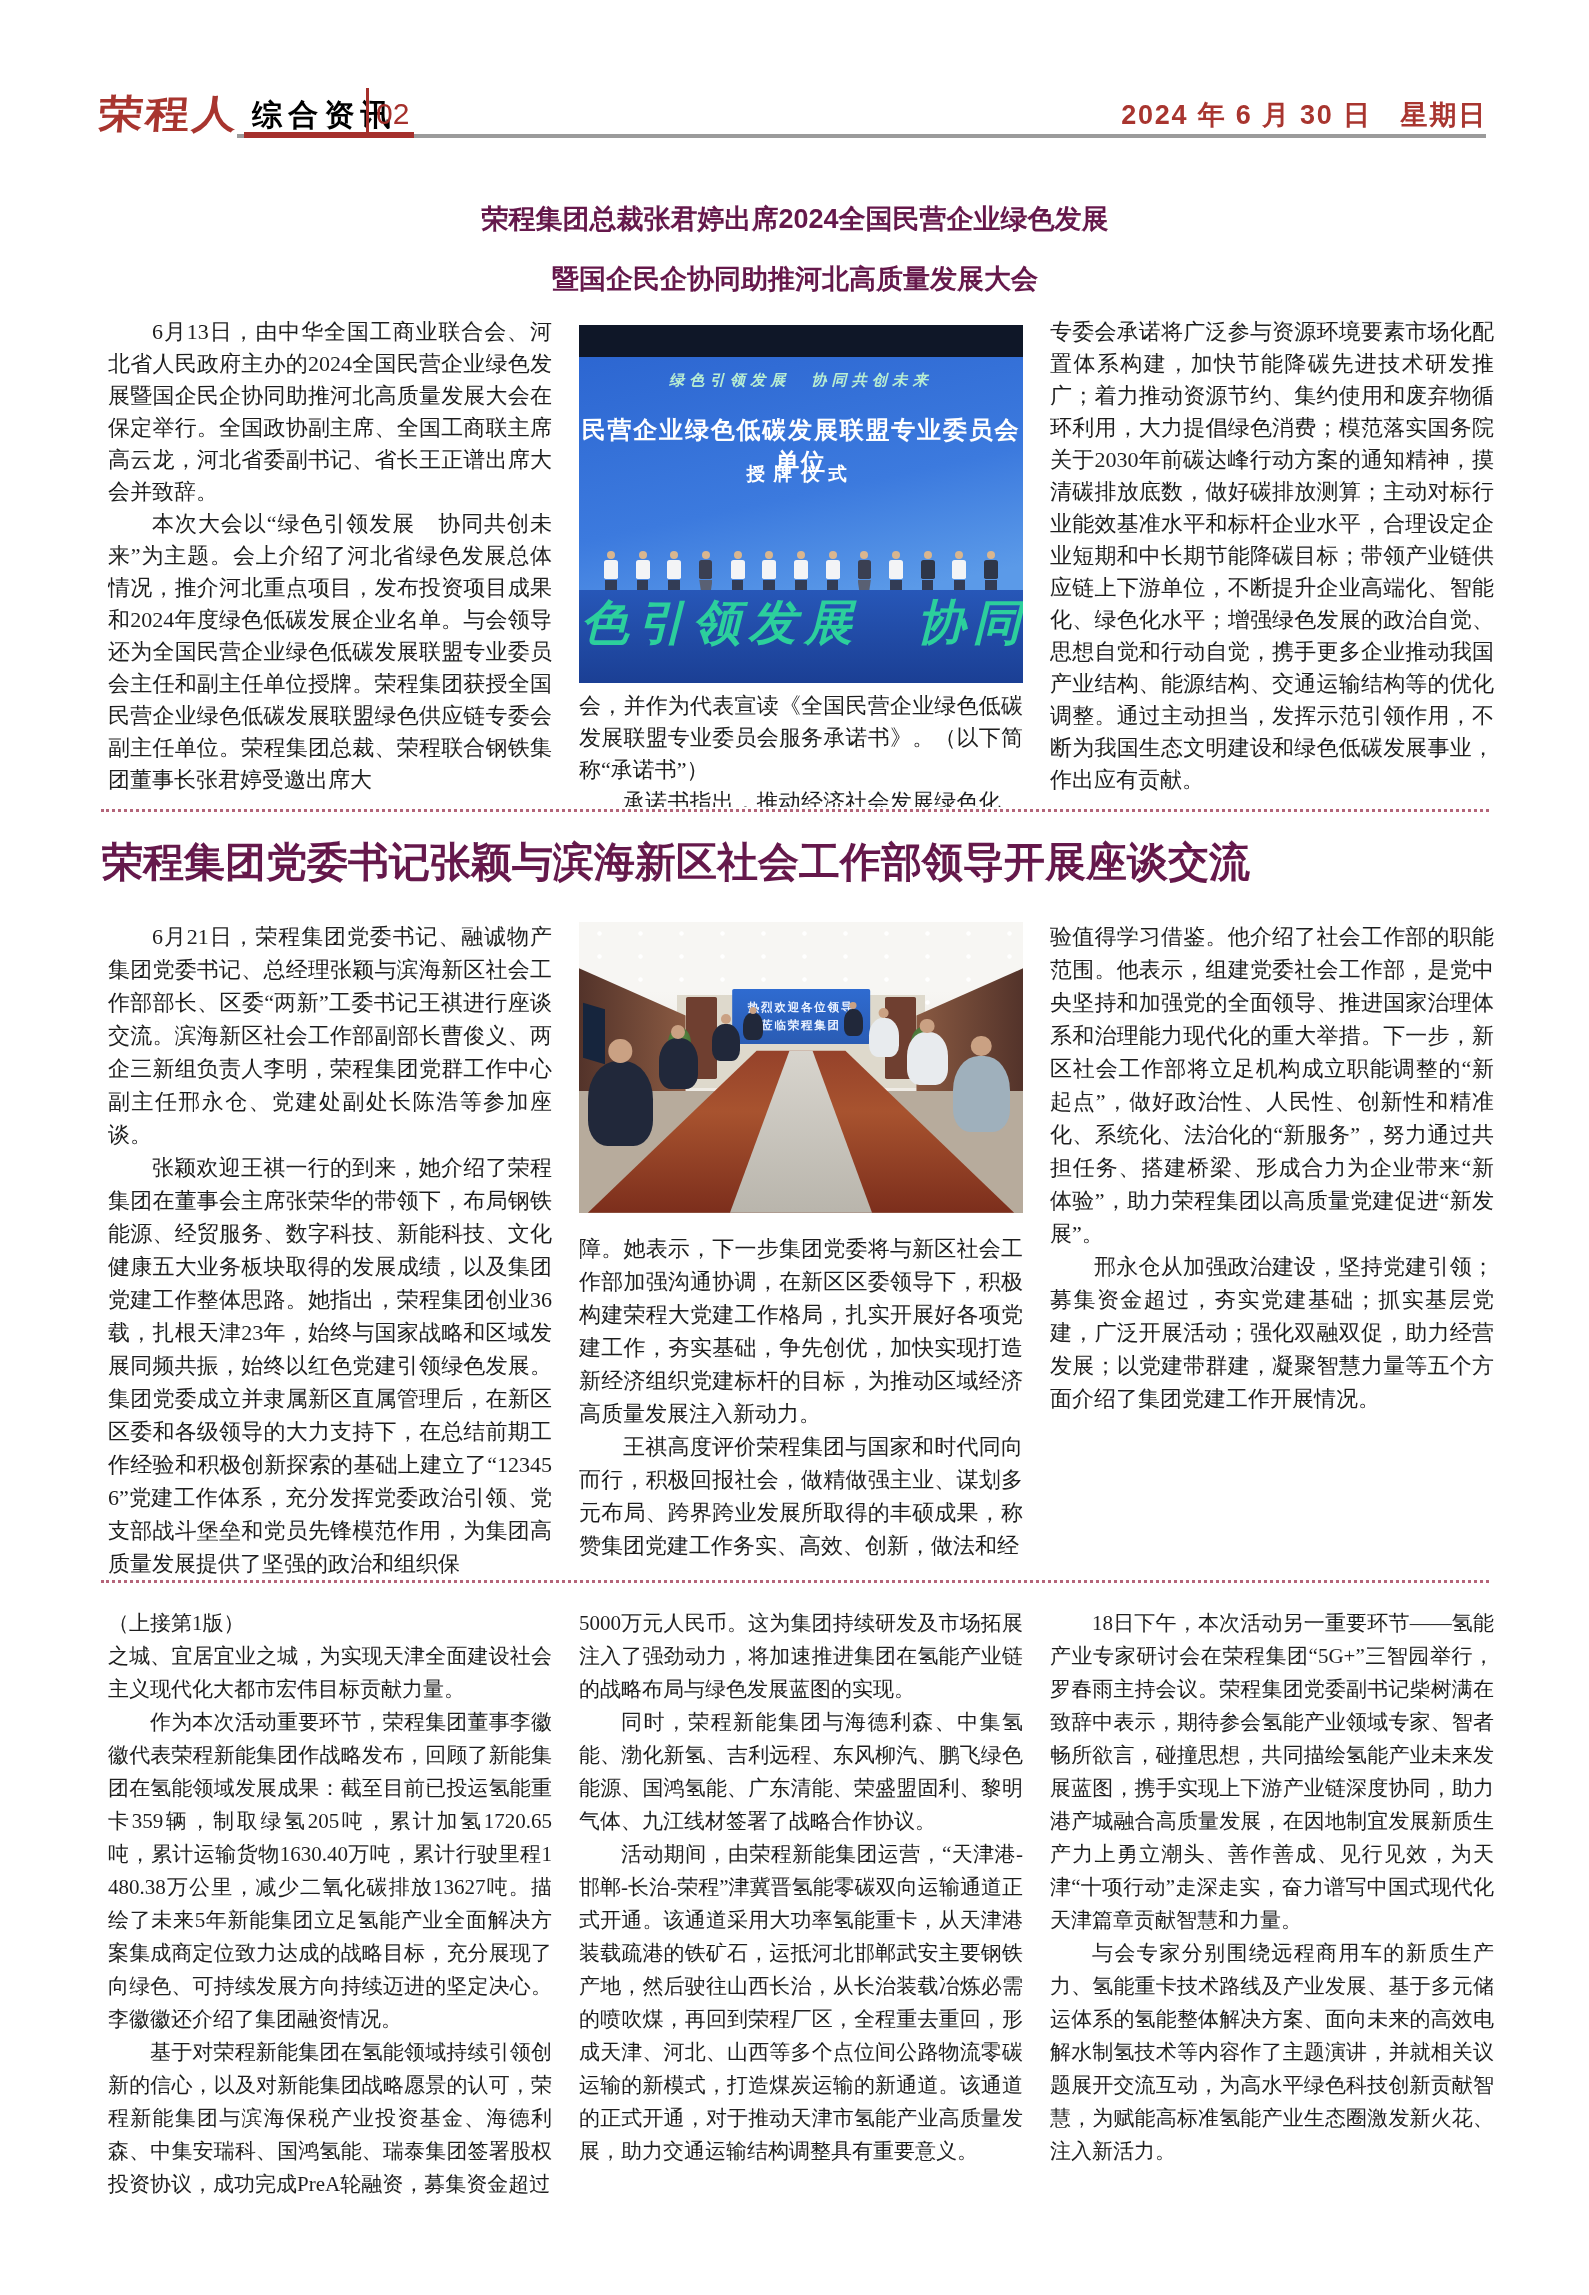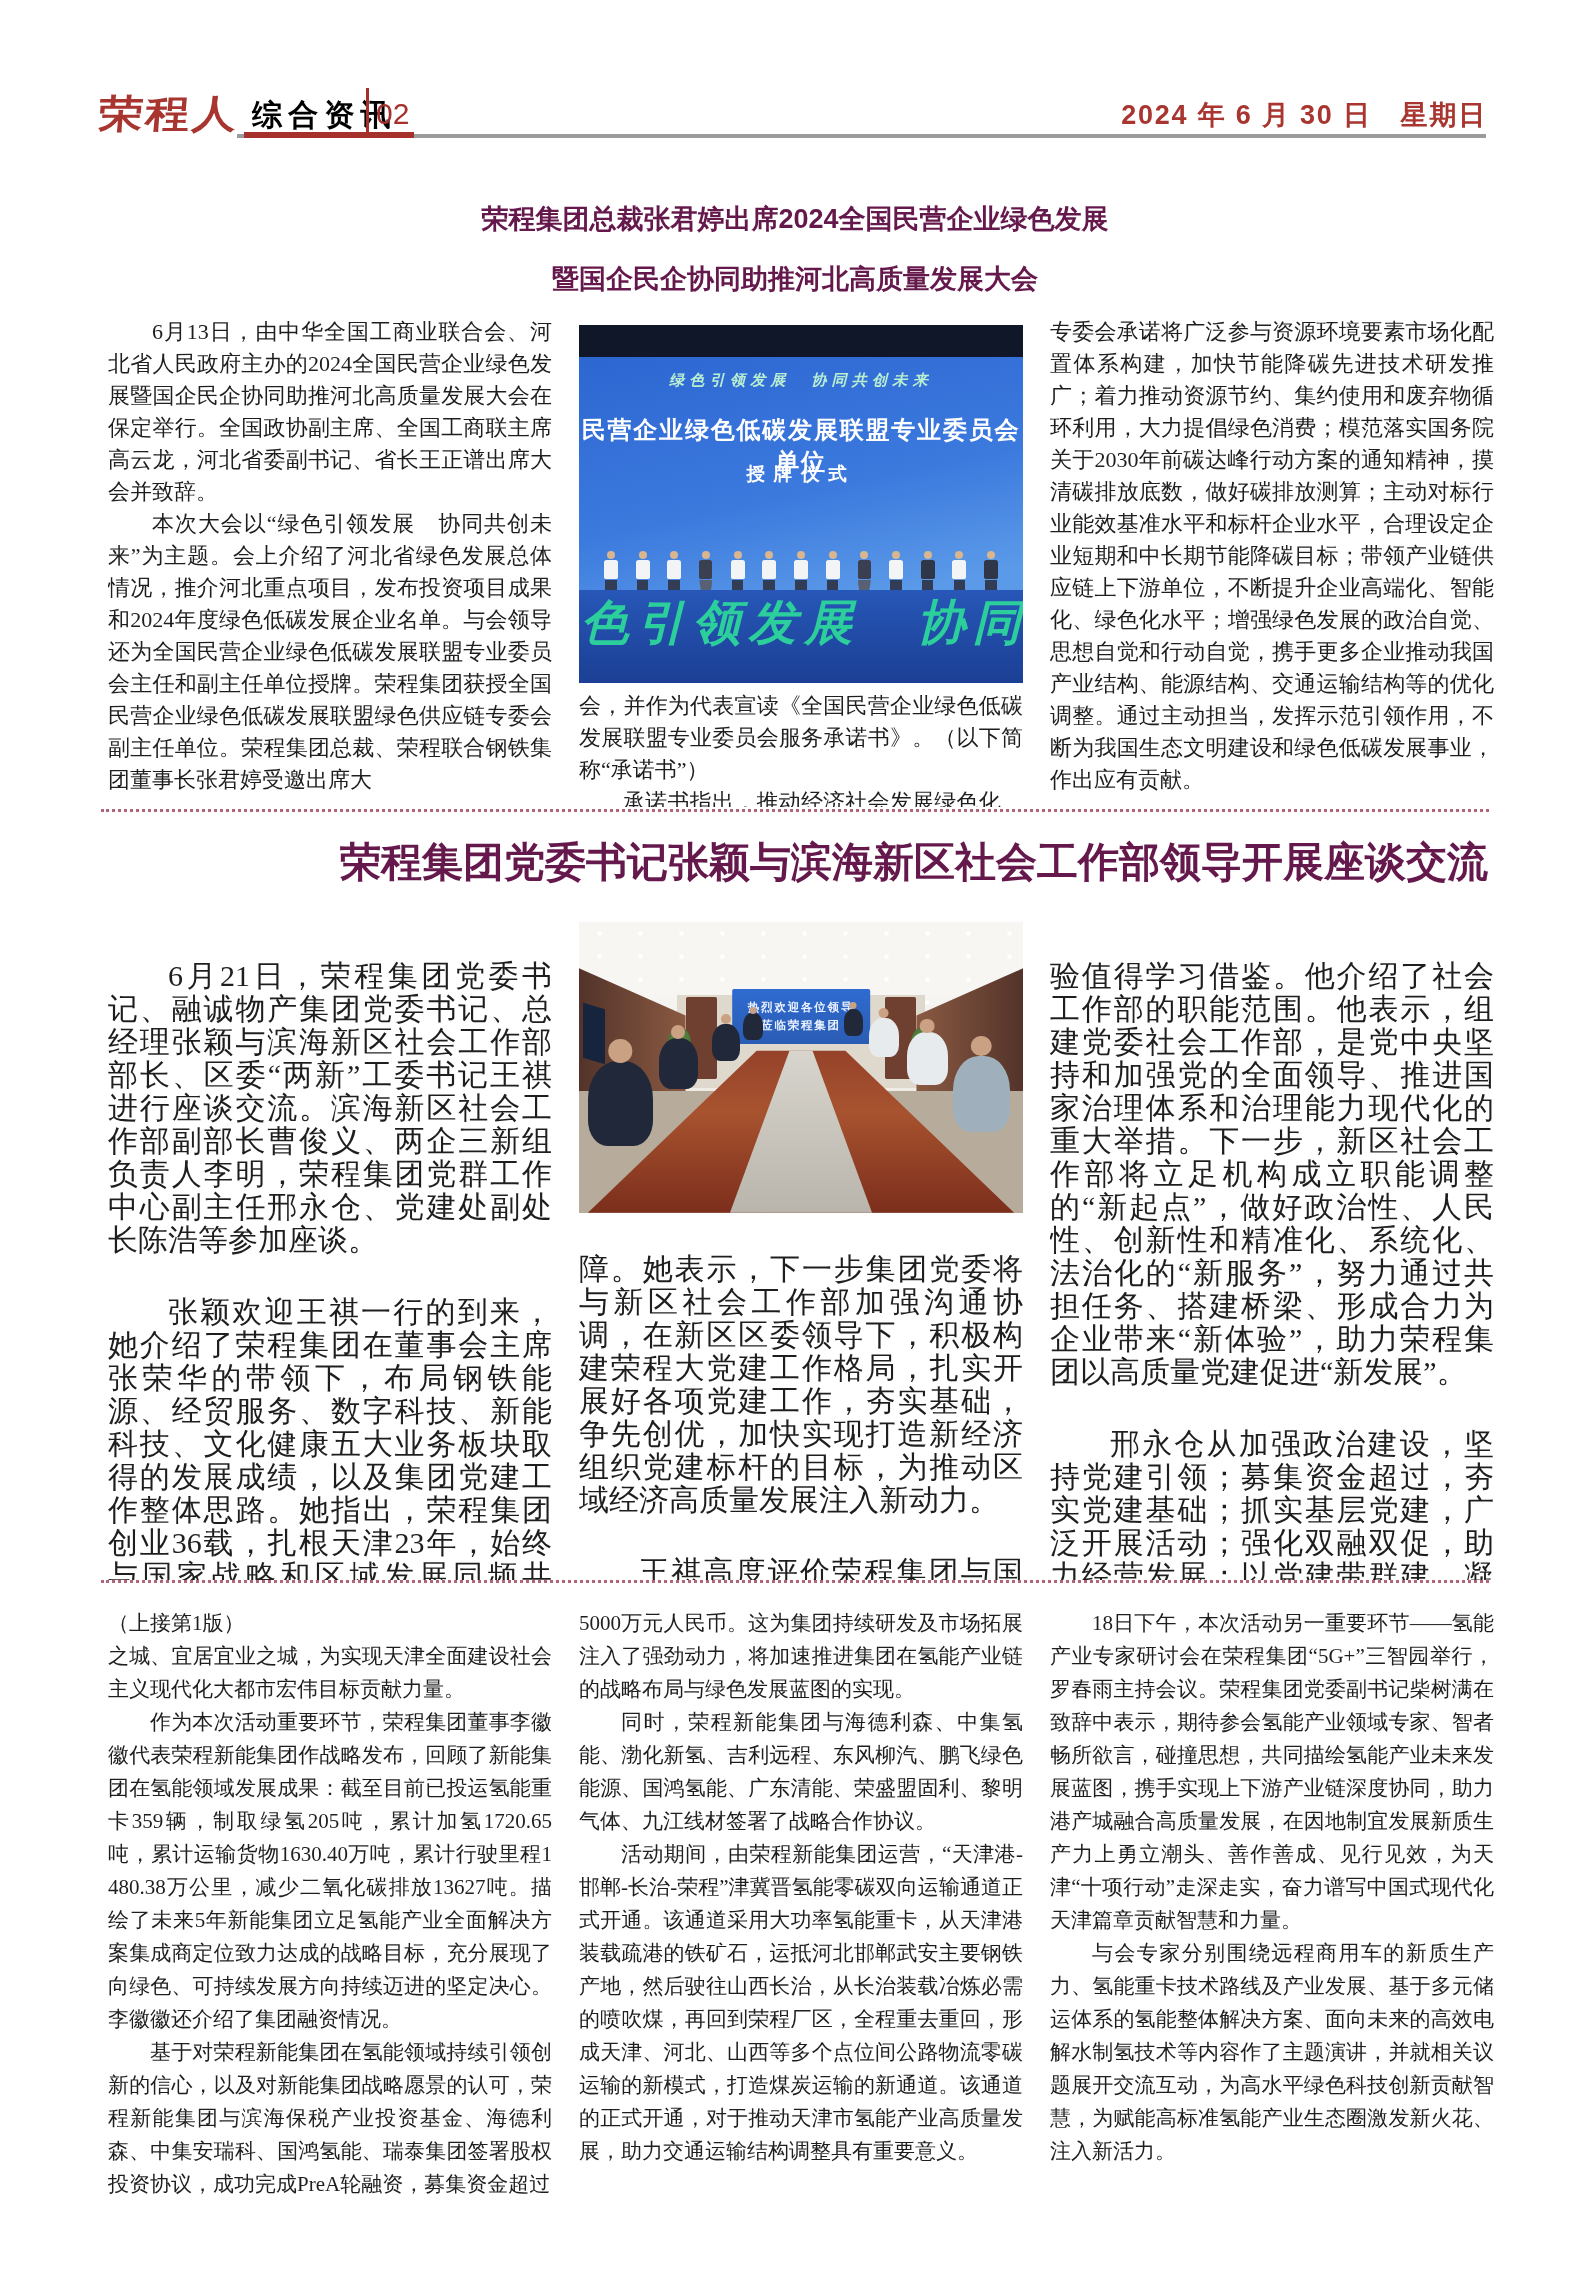--- a/index.html
+++ b/index.html
@@ -15,33 +15,33 @@
         font-family:"Liberation Sans","DejaVu Sans",sans-serif;}
   .date{position:absolute;right:102px;top:97px;font-size:27px;font-weight:bold;color:#a8352f;
         font-family:"Liberation Sans","DejaVu Sans",sans-serif;letter-spacing:1.8px;}
   .rule-gray{position:absolute;left:237px;top:134px;width:1249px;height:3.5px;background:#9b9b9b;}
   .rule-red{position:absolute;left:244px;top:132px;width:170px;height:6.2px;background:#a5302c;}
   
   .title1{position:absolute;left:102px;top:189px;width:1386px;margin:0;text-align:center;
         font-size:27px;line-height:60px;font-weight:bold;color:#65184b;
         font-family:"Liberation Sans","DejaVu Sans",sans-serif;}
   .title1 .tl{display:block;}
-  .title2{position:absolute;left:102px;top:835px;width:1386px;margin:0;text-align:right;
+  .title2{position:absolute;left:102px;top:835px;width:1386px;margin:0;text-align:left;
         font-size:41px;font-weight:bold;color:#65184b;
         font-family:Liberation Mono, monospace;}
   
   .cols{position:absolute;left:108px;width:1388px;display:flex;gap:27px;}
   .col{width:444px;overflow:hidden;}
   .cols-a1{top:316px;height:491px;}
   .cols-a2{top:920px;height:660px;}
   .cols-a3{top:1607px;height:639px;}
   .para{margin:0;text-align:justify;text-justify:inter-character;word-break:break-all;}
   .para.ind{text-indent:2em;}
   .cols-a1 .para{font-size:22px;line-height:32px;}
-  .cols-a2 .para{font-size:30px;line-height:33px;margin-top:39px;}
+  .cols-a2 .para{font-size:22px;line-height:33px;}
   .cols-a3 .para{font-size:21px;line-height:33px;}
   
   .dotted{position:absolute;left:101px;width:1388px;height:0;border-top:3.5px dotted #a84a62;opacity:.85;}
   .d1{top:809px;} .d2{top:1580px;}
   
   .photo{position:relative;width:444px;overflow:hidden;}
   .photo1{height:358px;margin:8.8px 0 7px;background:linear-gradient(168deg,#2a63cf 0%,#3c7ade 48%,#5b9ae8 74%);}
   .p1-top{position:absolute;left:0;top:0;width:100%;height:9%;background:#0f1728;}
   .p1-slogan{position:absolute;left:0;top:13%;width:100%;text-align:center;color:#b9eed2;
         font-size:15px;letter-spacing:5.3px;font-style:italic;font-weight:bold;}

